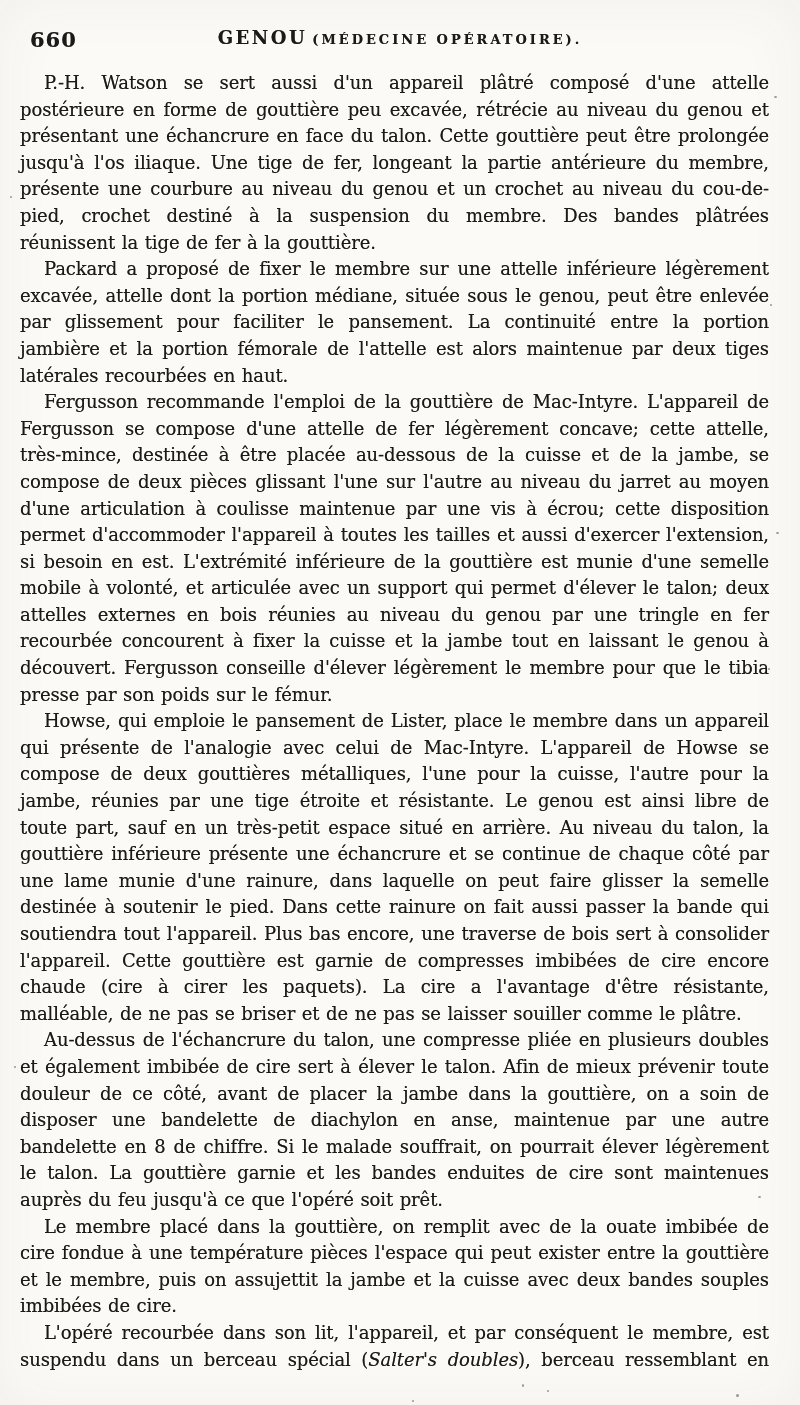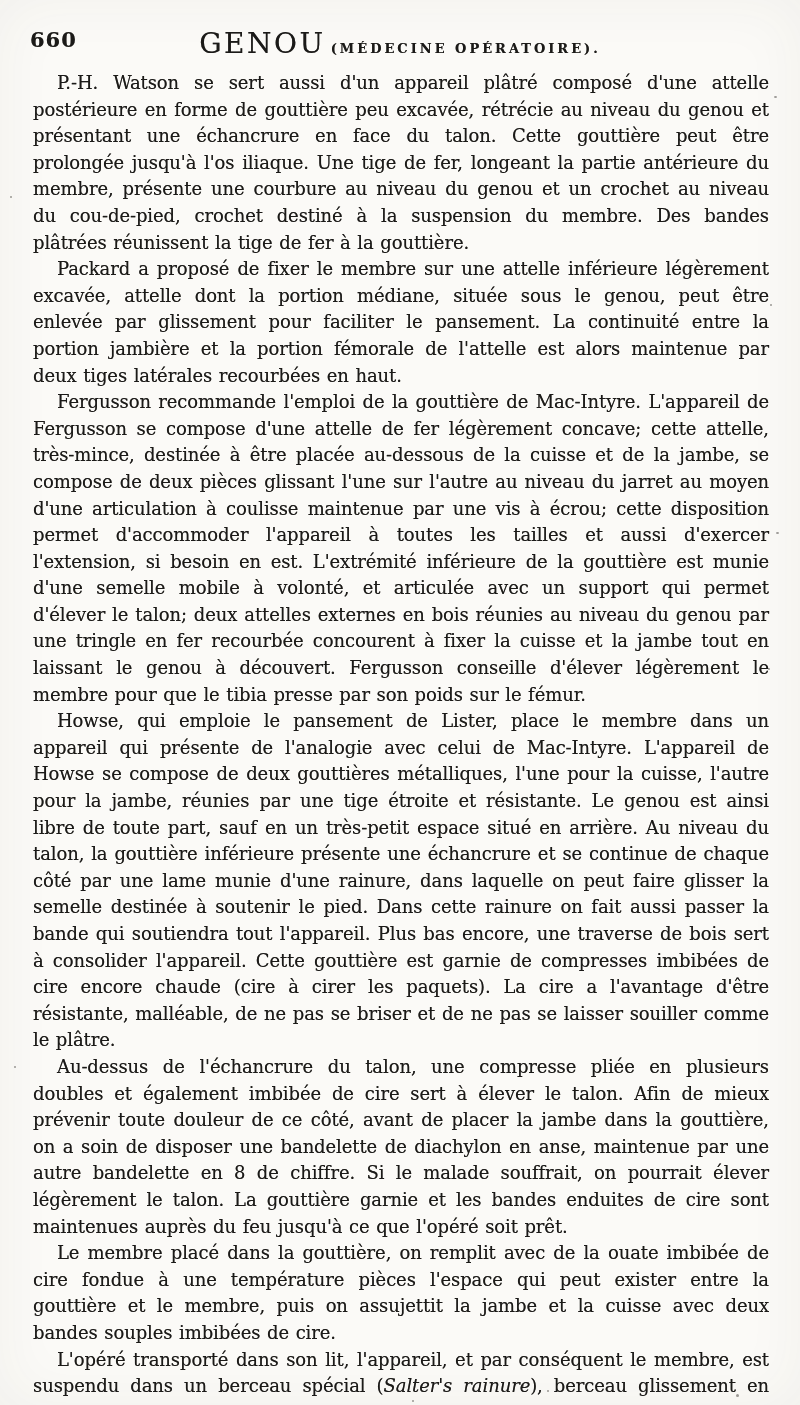--- a/index.html
+++ b/index.html
@@ -32,32 +32,32 @@
     letter-spacing: 1px;
     font-weight: bold;
     text-shadow: 0 0 0.5px rgba(20,18,15,0.55);
   }
   .head-title {
     text-align: center;
     white-space: nowrap;
     text-shadow: 0 0 0.5px rgba(20,18,15,0.55);
   }
   .head-title .title-main {
-    font-size: 28px;
+    font-size: 18px;
     letter-spacing: 2.5px;
-    font-weight: normal;
+    font-weight: bold;
   }
   .head-title .title-sub {
     font-size: 13px;
     letter-spacing: 3px;
     font-weight: bold;
   }
   
   .text-block {
-    margin: 13px 31px 0 33px;
+    margin: 13px 31px 0 20px;
   }
   .text-block p {
     margin: 0;
     padding: 0;
     text-indent: 24px;
     font-size: 18px;
     line-height: 26.6px;
     text-align: justify;
     letter-spacing: -0.1px;
     word-spacing: 1px;
@@ -92,21 +92,21 @@
     </div>
   </div>
 
   <div class="text-block">
     <p>P.-H. Watson se sert aussi d'un appareil plâtré composé d'une attelle postérieure en forme de gouttière peu excavée, rétrécie au niveau du genou et présentant une échancrure en face du talon. Cette gouttière peut être prolongée jusqu'à l'os iliaque. Une tige de fer, longeant la partie antérieure du membre, présente une courbure au niveau du genou et un crochet au niveau du cou-de-pied, crochet destiné à la suspension du membre. Des bandes plâtrées réunissent la tige de fer à la gouttière.</p>
     <p>Packard a proposé de fixer le membre sur une attelle inférieure légèrement excavée, attelle dont la portion médiane, située sous le genou, peut être enlevée par glissement pour faciliter le pansement. La continuité entre la portion jambière et la portion fémorale de l'attelle est alors maintenue par deux tiges latérales recourbées en haut.</p>
     <p>Fergusson recommande l'emploi de la gouttière de Mac-Intyre. L'appareil de Fergusson se compose d'une attelle de fer légèrement concave; cette attelle, très-mince, destinée à être placée au-dessous de la cuisse et de la jambe, se compose de deux pièces glissant l'une sur l'autre au niveau du jarret au moyen d'une articulation à coulisse maintenue par une vis à écrou; cette disposition permet d'accommoder l'appareil à toutes les tailles et aussi d'exercer l'extension, si besoin en est. L'extrémité inférieure de la gouttière est munie d'une semelle mobile à volonté, et articulée avec un support qui permet d'élever le talon; deux attelles externes en bois réunies au niveau du genou par une tringle en fer recourbée concourent à fixer la cuisse et la jambe tout en laissant le genou à découvert. Fergusson conseille d'élever légèrement le membre pour que le tibia presse par son poids sur le fémur.</p>
     <p>Howse, qui emploie le pansement de Lister, place le membre dans un appareil qui présente de l'analogie avec celui de Mac-Intyre. L'appareil de Howse se compose de deux gouttières métalliques, l'une pour la cuisse, l'autre pour la jambe, réunies par une tige étroite et résistante. Le genou est ainsi libre de toute part, sauf en un très-petit espace situé en arrière. Au niveau du talon, la gouttière inférieure présente une échancrure et se continue de chaque côté par une lame munie d'une rainure, dans laquelle on peut faire glisser la semelle destinée à soutenir le pied. Dans cette rainure on fait aussi passer la bande qui soutiendra tout l'appareil. Plus bas encore, une traverse de bois sert à consolider l'appareil. Cette gouttière est garnie de compresses imbibées de cire encore chaude (cire à cirer les paquets). La cire a l'avantage d'être résistante, malléable, de ne pas se briser et de ne pas se laisser souiller comme le plâtre.</p>
     <p>Au-dessus de l'échancrure du talon, une compresse pliée en plusieurs doubles et également imbibée de cire sert à élever le talon. Afin de mieux prévenir toute douleur de ce côté, avant de placer la jambe dans la gouttière, on a soin de disposer une bandelette de diachylon en anse, maintenue par une autre bandelette en 8 de chiffre. Si le malade souffrait, on pourrait élever légèrement le talon. La gouttière garnie et les bandes enduites de cire sont maintenues auprès du feu jusqu'à ce que l'opéré soit prêt.</p>
     <p>Le membre placé dans la gouttière, on remplit avec de la ouate imbibée de cire fondue à une température pièces l'espace qui peut exister entre la gouttière et le membre, puis on assujettit la jambe et la cuisse avec deux bandes souples imbibées de cire.</p>
-    <p class="justify-last"><span>L'opéré transporté dans son lit, l'appareil, et par conséquent le membre, est suspendu dans un berceau spécial (</span><span class="italic-run">Salter's rainure</span><span>), berceau glissement en</span></p>
+    <p class="justify-last"><span>L'opéré recourbée dans son lit, l'appareil, et par conséquent le membre, est suspendu dans un berceau spécial (</span><span class="italic-run">Salter's doubles</span><span>), berceau ressemblant en</span></p>
   </div>
 
   <div class="speck-layer">
     <span class="speck" style="left:774px; top:96px;  width:3px; height:2px;"></span>
     <span class="speck" style="left:770px; top:304px; width:2px; height:2px;"></span>
     <span class="speck" style="left:776px; top:532px; width:3px; height:2px;"></span>
     <span class="speck" style="left:768px; top:668px; width:2px; height:2px;"></span>
     <span class="speck" style="left:10px;  top:196px; width:2px; height:2px;"></span>
     <span class="speck" style="left:14px;  top:1066px;width:2px; height:2px;"></span>
     <span class="speck" style="left:522px; top:1384px;width:2px; height:3px;"></span>

